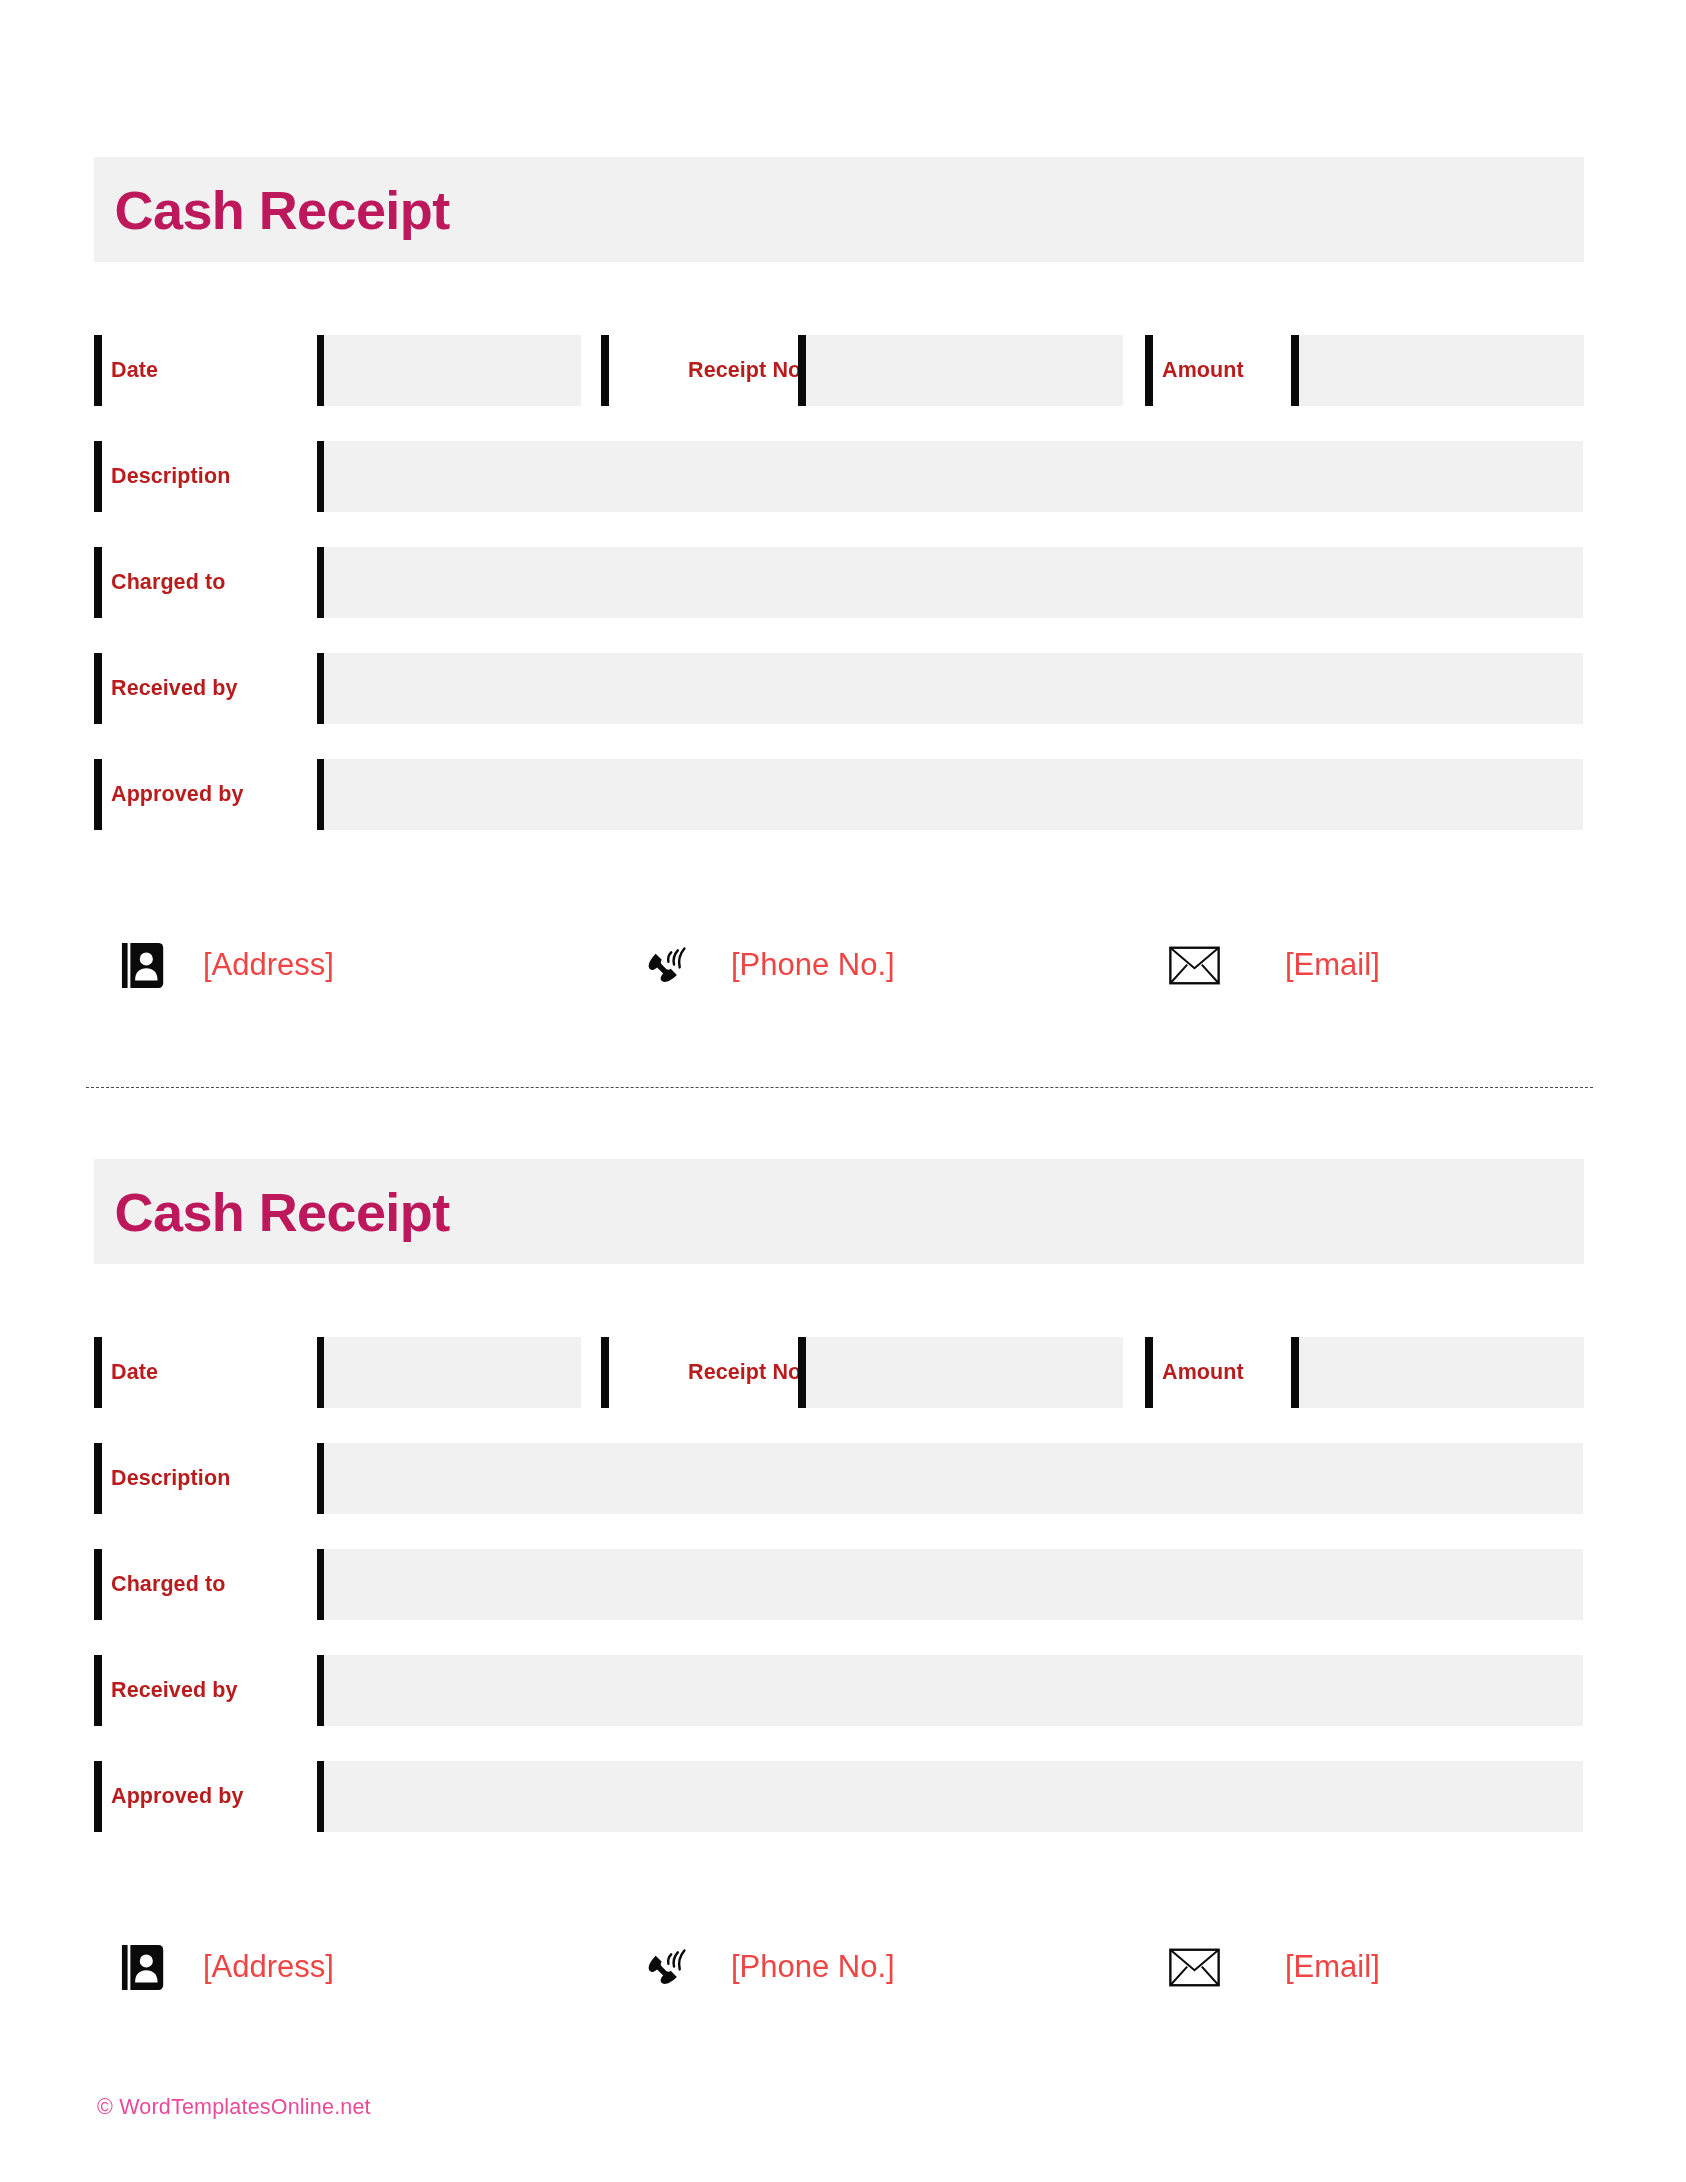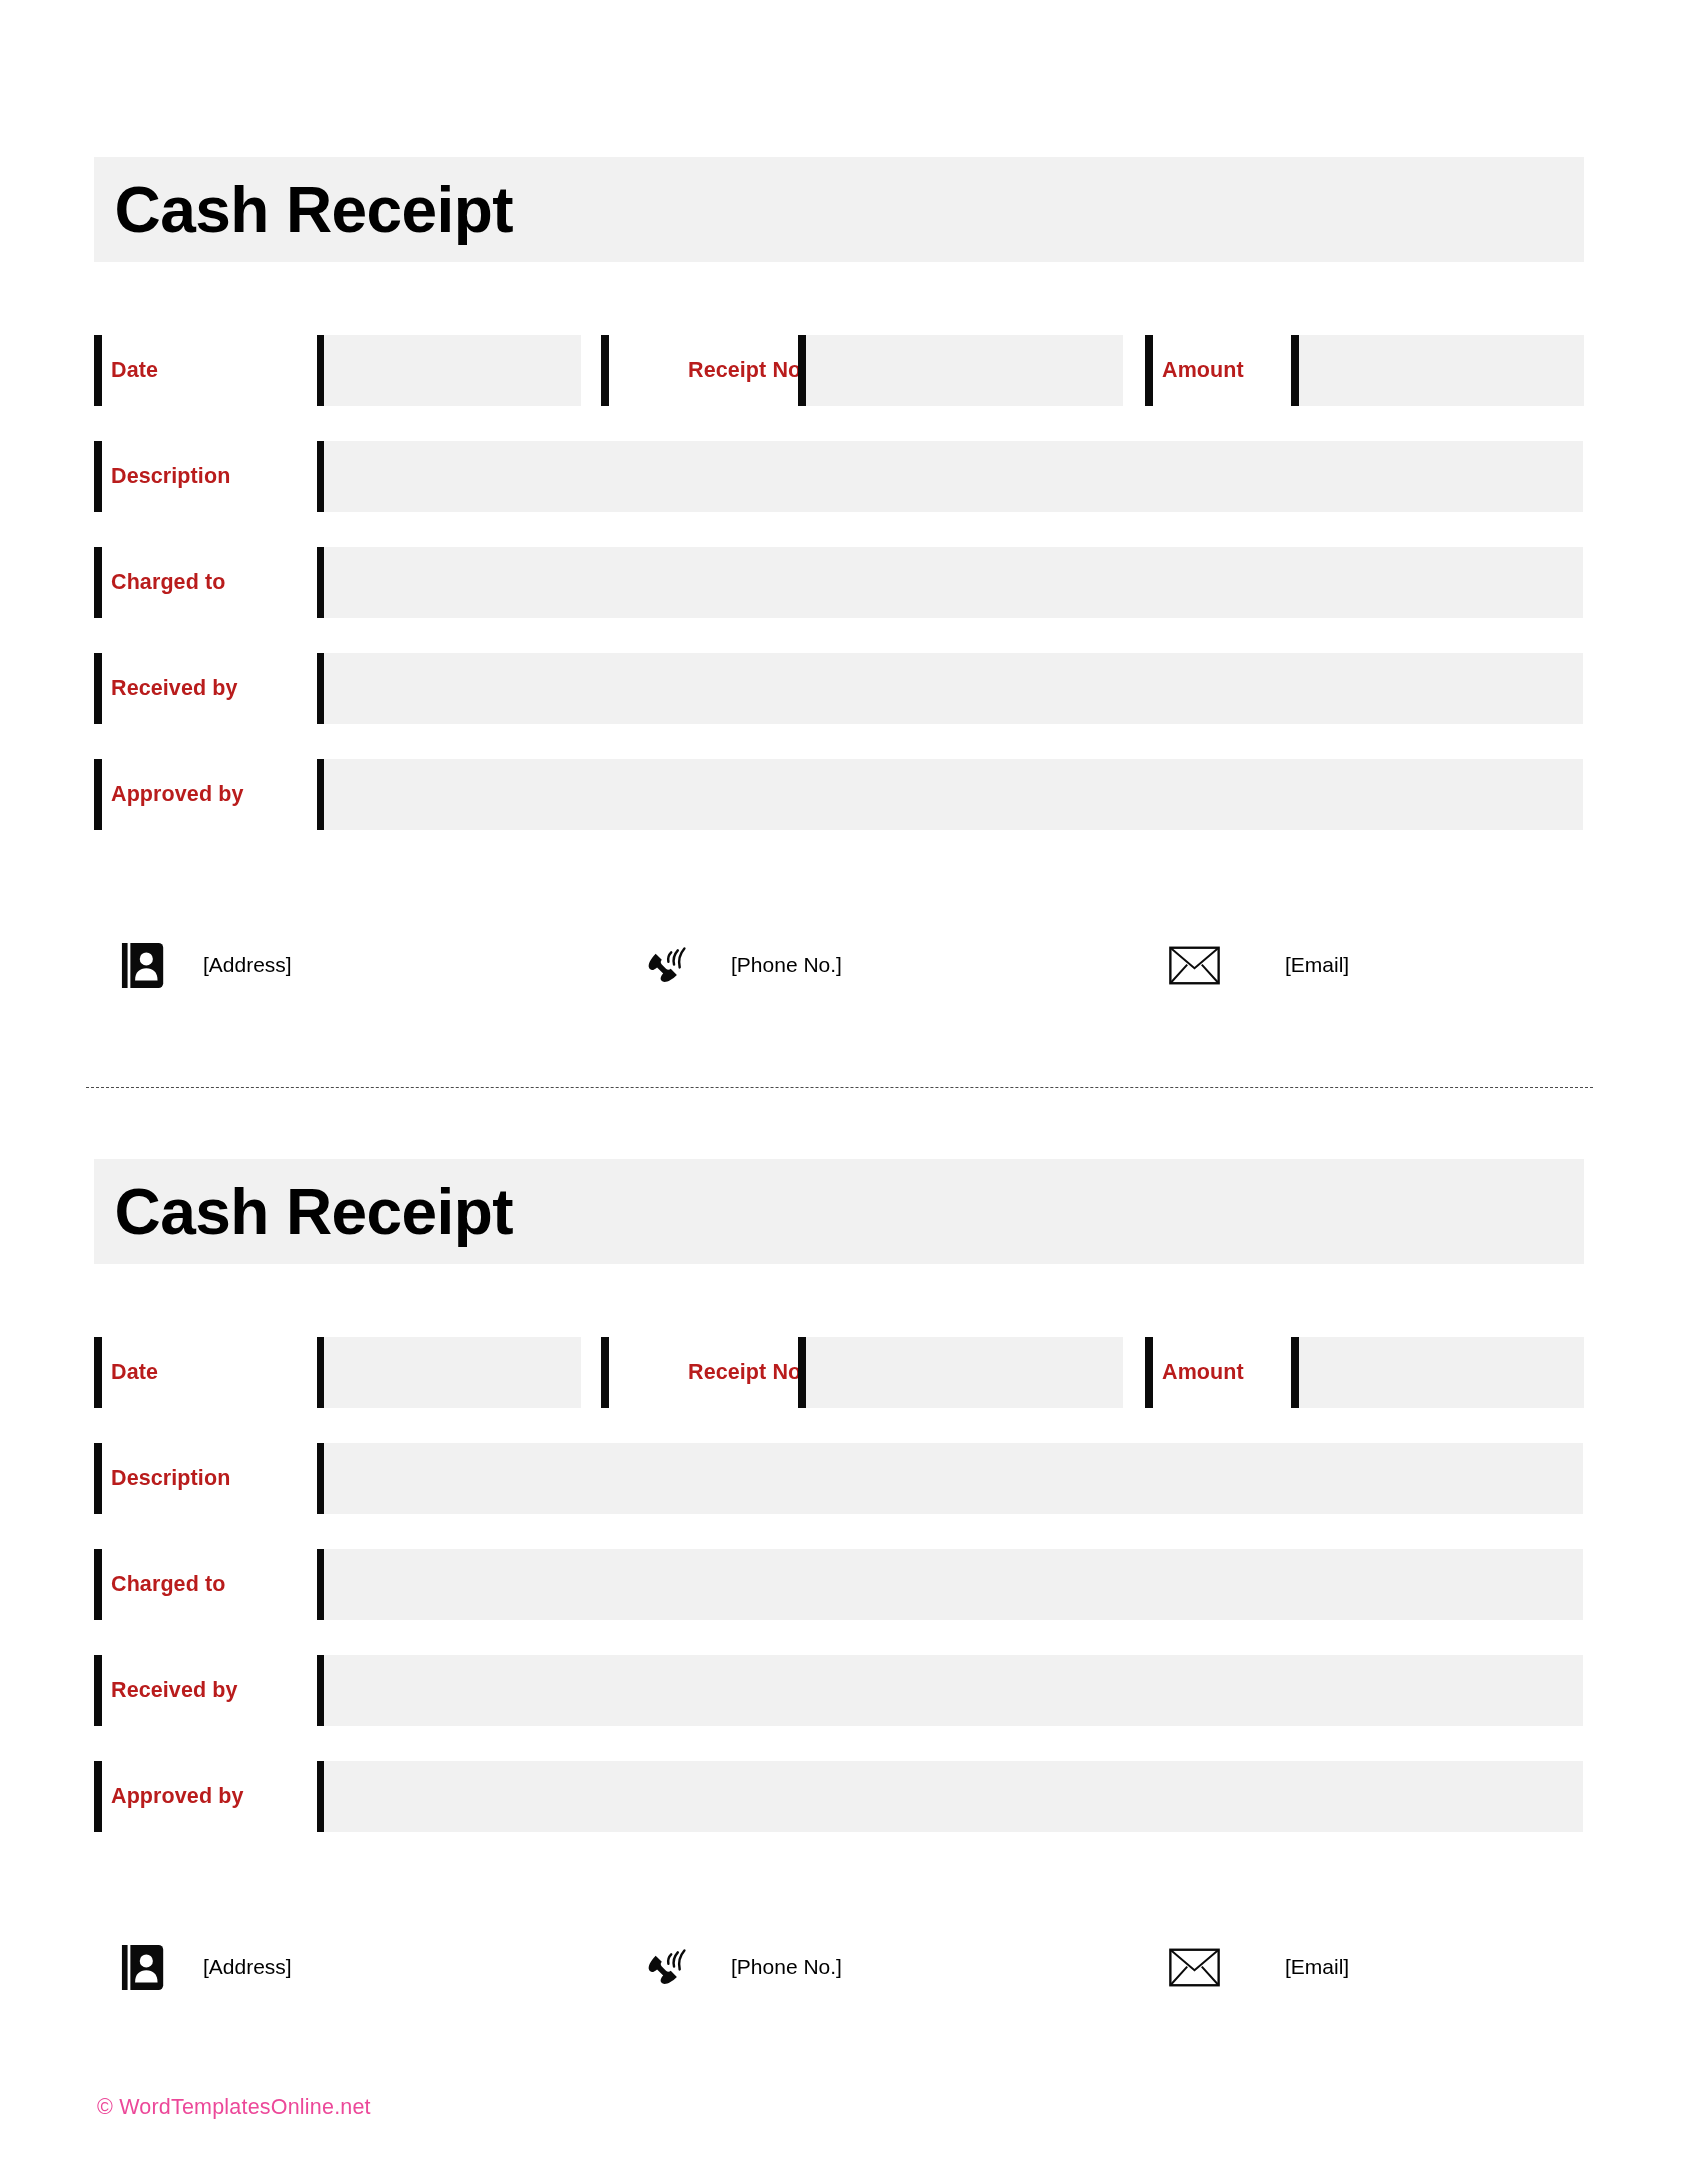--- a/index.html
+++ b/index.html
@@ -37,23 +37,23 @@
     left: 94px;
     top: 157px;
     width: 1490px;
     height: 105px;
     background: #F1F1F1;
     display: flex;
     align-items: center;
   }
   .title-text {
     font-family: "Liberation Sans", sans-serif;
-    font-size: 64px;
+    font-size: 54px;
     font-weight: bold;
-    color: #000000;
+    color: #be185d;
     letter-spacing: -0.6px;
     margin-left: 20.6px;
     line-height: 1;
   }
 
   
   .row {
     position: absolute;
     height: 71px;
   }
@@ -135,22 +135,22 @@
 
   .contact-icon {
     width: 51px;
     height: 51px;
     display: flex;
     align-items: center;
     justify-content: center;
     flex: 0 0 auto;
   }
   .contact-text {
-    font-size: 21px;
-    color: #000000;
+    font-size: 31px;
+    color: #ef4444;
     white-space: nowrap;
   }
   .ci-address .contact-text { margin-left: 34px; }
   .ci-phone   .contact-text { margin-left: 39px; }
   .ci-email   .contact-text { margin-left: 37px; }
 
   
   .cut-divider {
     position: absolute;
     left: 86px;

